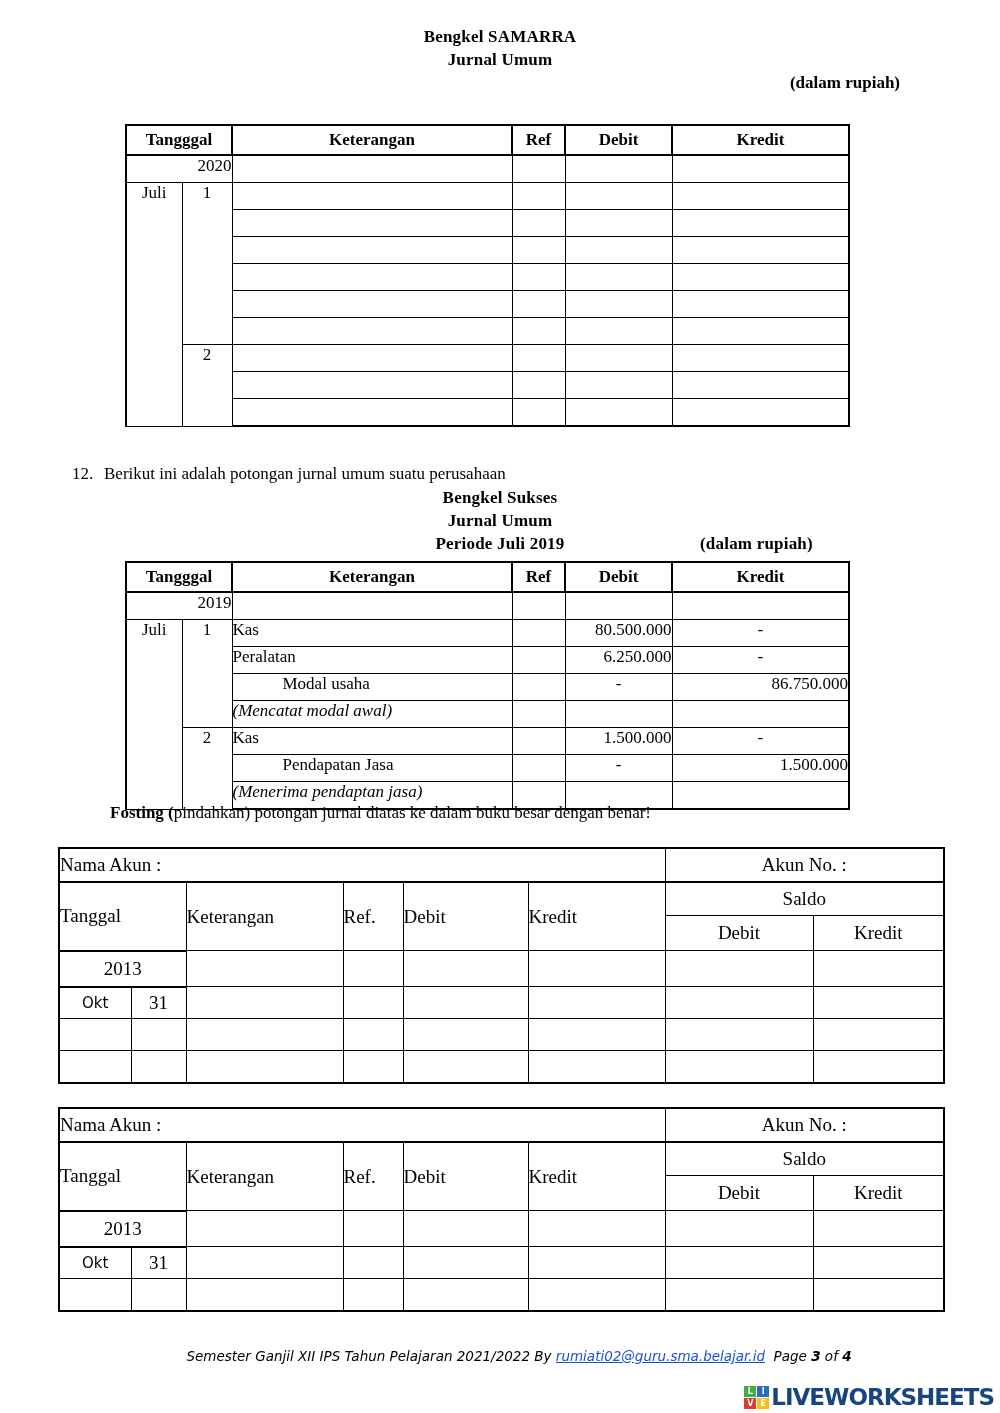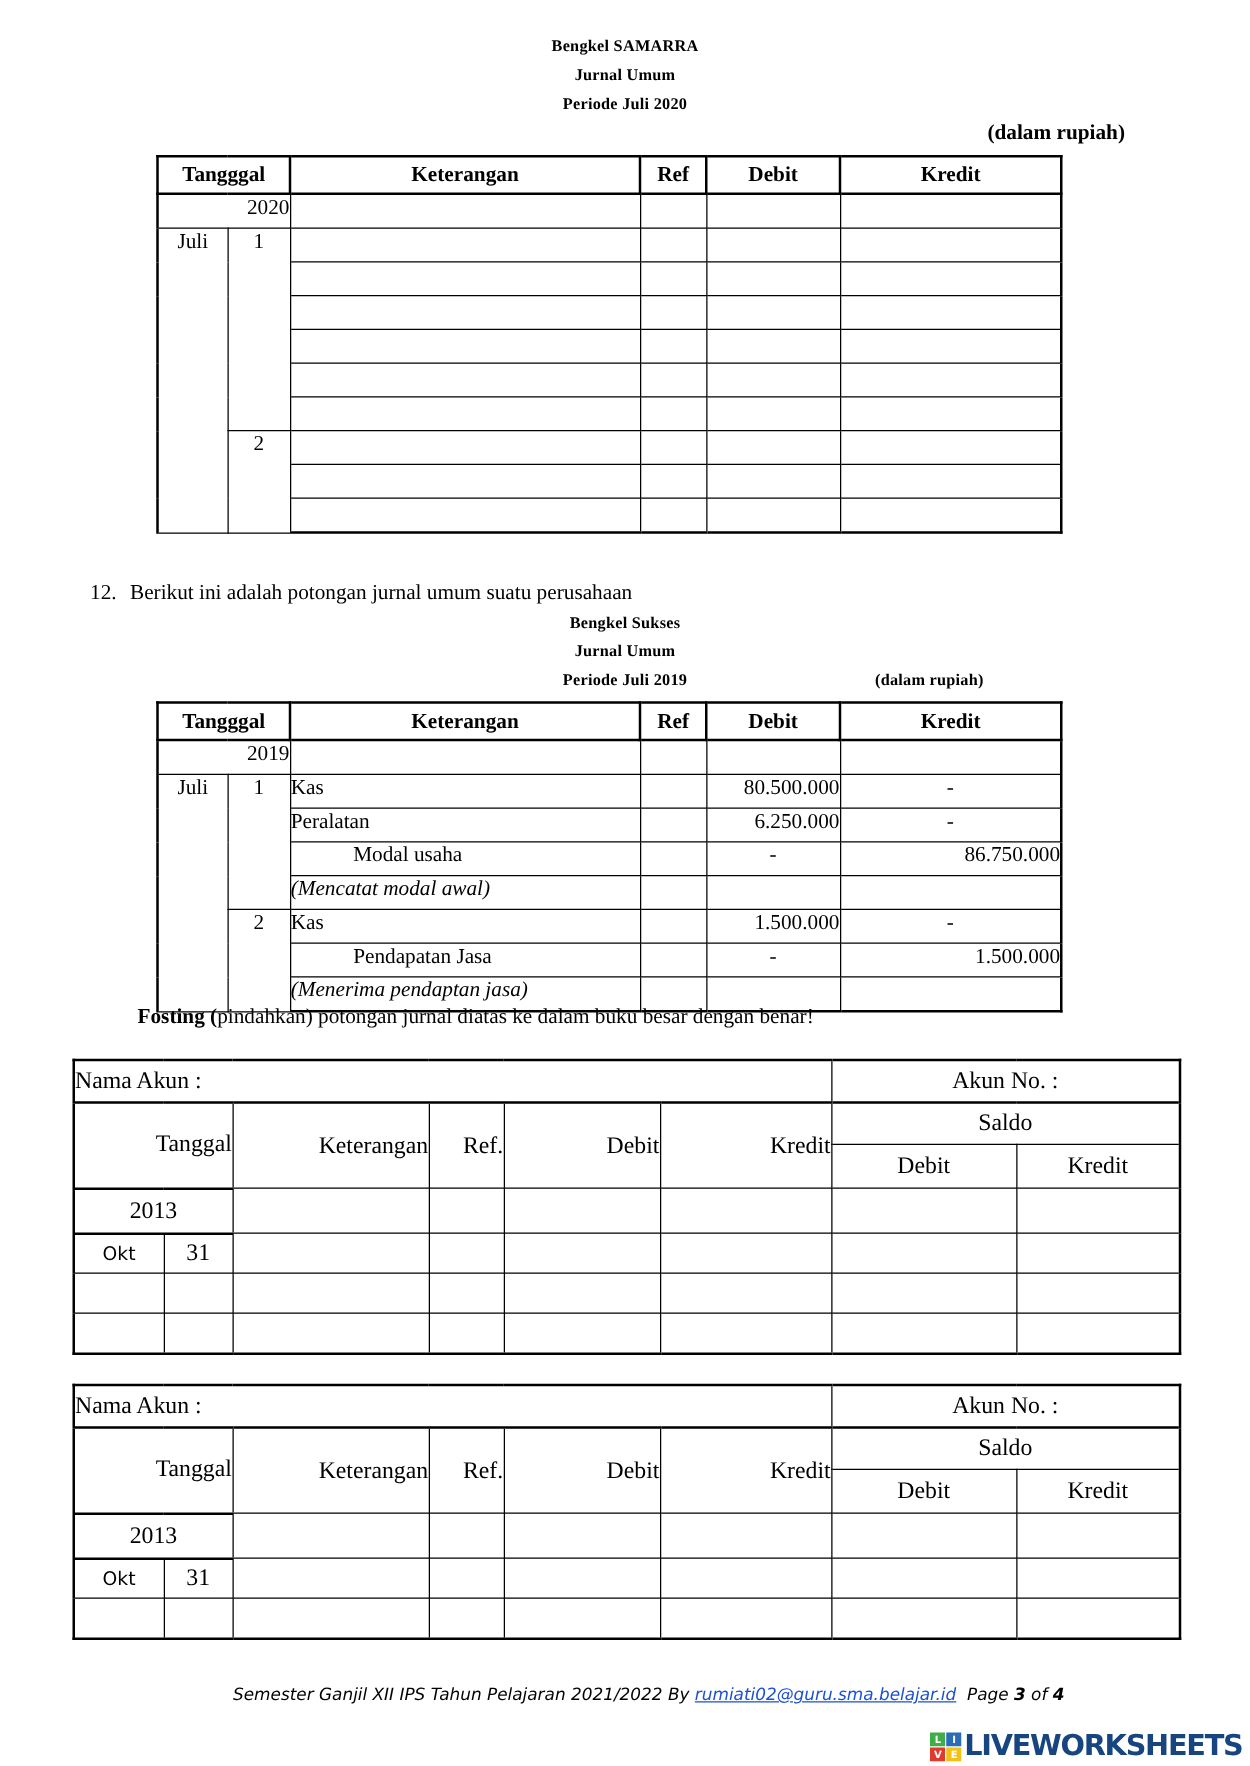--- a/index.html
+++ b/index.html
@@ -15,21 +15,21 @@
     color: #000000;
     overflow: hidden;
   }
 
   .page { position: relative; width: 1000px; height: 1413px; }
 
   
   .center-head {
     text-align: center;
     font-weight: bold;
-    font-size: 13px;
+    font-size: 17px;
     line-height: 23px;
     letter-spacing: .2px;
   }
   .rupiah-right {
     text-align: right;
     font-weight: bold;
     font-size: 17px;
     padding-right: 100px;
     line-height: 24px;
   }
@@ -95,21 +95,21 @@
     padding: 0;
     vertical-align: middle;
   }
   table.ledger .thick-top { border-top: 2.5px solid #000; }
   table.ledger .thick-bot { border-bottom: 2.5px solid #000; }
   table.ledger .thick-l { border-left: 2.5px solid #000; }
   table.ledger .thick-r { border-right: 2.5px solid #000; }
   .lg-namarow { height: 34px; }
   .lg-nama { text-align: left; padding-left: 10px; }
   .lg-akunno { text-align: center; }
-  .lg-head { text-align: right; height: 40px; }
+  .lg-head { text-align: left; height: 40px; }
   .lg-saldo { text-align: center; height: 32px; }
   .lg-sub { text-align: center; height: 34px; }
   .lg-year { text-align: center; height: 34px; }
   .lg-row { height: 32px; }
   .lg-okt {
     text-align: center;
     font-family: "DejaVu Sans", sans-serif;
     font-size: 15px;
   }
   .lg-31 { text-align: center; font-size: 19px; }
@@ -164,21 +164,20 @@
   }
 </style>
 </head>
 <body>
 
 <div class="page">
 
   <div style="position:absolute; left:0; top:25px; width:1000px;">
     <div class="center-head">Bengkel SAMARRA</div>
     <div class="center-head">Jurnal Umum</div>
-    <div class="center-head">Periode   Juli 2020</div>
     <div class="rupiah-right">(dalam rupiah)</div>
   </div>
 
   <div style="position:absolute; left:125px; top:124px;">
     <table class="journal">
       <colgroup>
         <col style="width:56px">
           <col style="width:50px">
           <col style="width:280px">
         <col style="width:53px">

